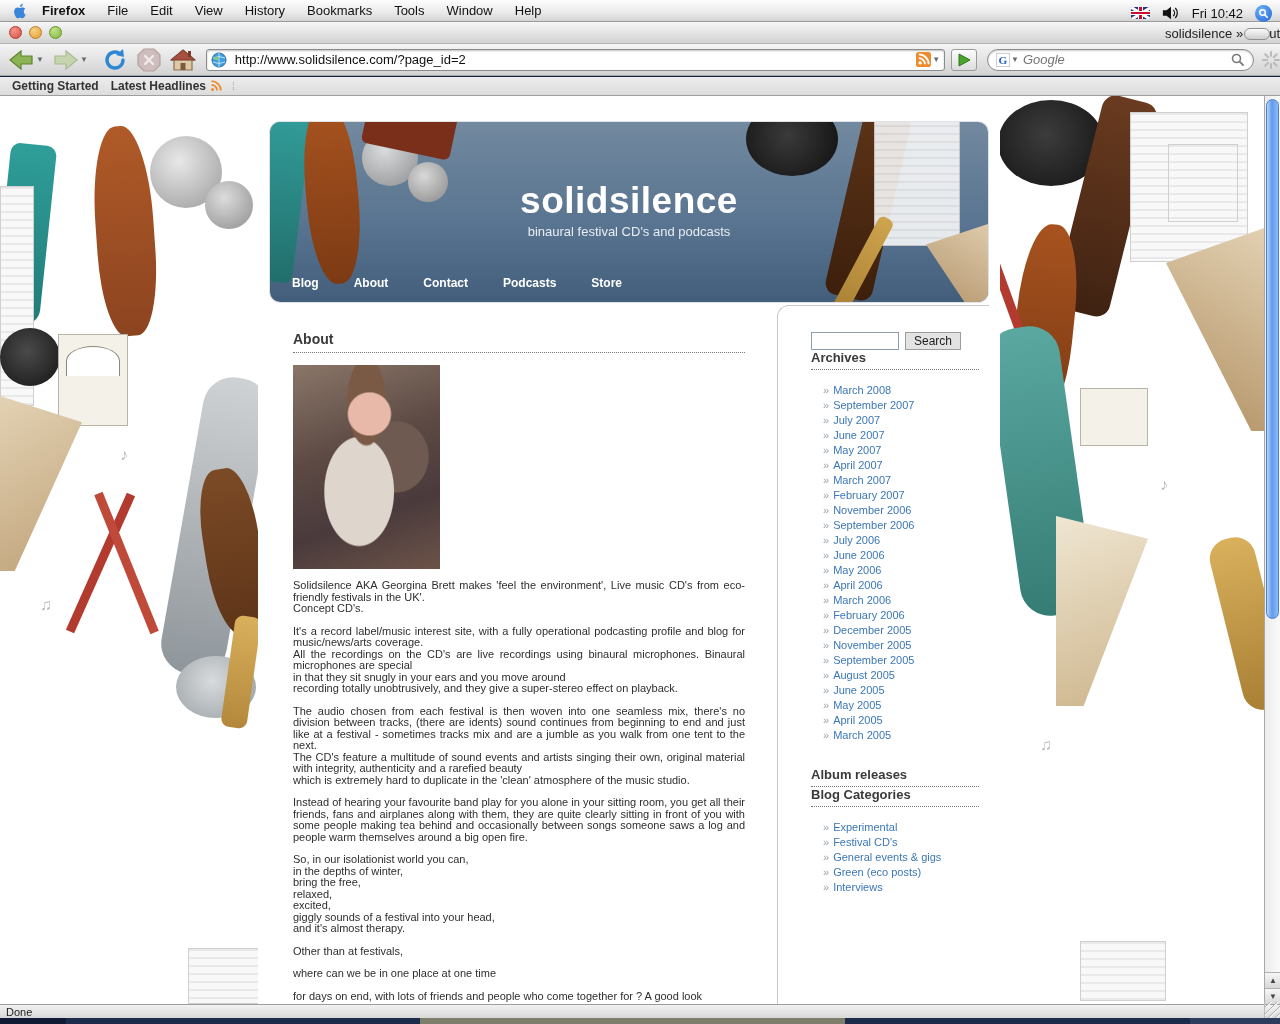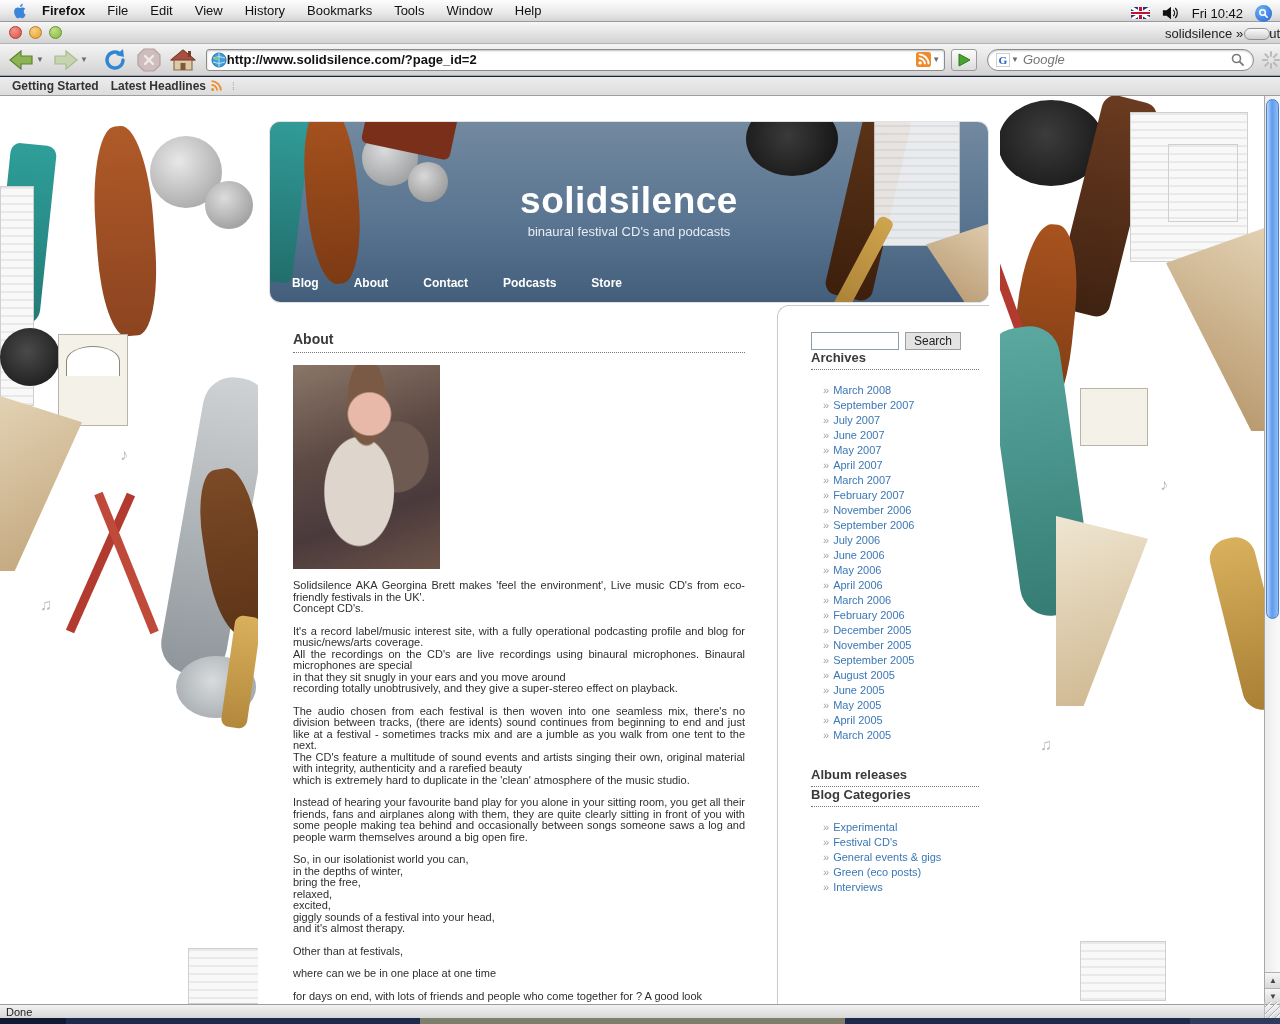--- a/index.html
+++ b/index.html
@@ -39,21 +39,21 @@
     background:linear-gradient(#fafafa,#cfcfcf); border:1px solid #909090; }
 
   
   #toolbar { position:absolute; left:0; top:44px; width:1280px; height:32px;
     background:linear-gradient(#f4f4f4,#d3d3d3); border-bottom:1px solid #a5a5a5; z-index:40;
     display:flex; align-items:center; }
   .tbtn { height:26px; display:flex; align-items:center; }
   .drop { font-size:8px; color:#6b6b6b; margin-left:1px; }
   #urlfield { position:relative; margin-left:10px; width:742px; height:22px; background:#fff;
     border:1px solid #8b8b8b; border-radius:3px; display:flex; align-items:center; padding:0 4px; box-shadow:inset 0 1px 2px rgba(0,0,0,.25); }
-  #urlfield input { flex:1; border:none; outline:none; font-size:13px; color:#111; font-family:"Liberation Sans",sans-serif; background:transparent; margin-left:0;font-weight:bold; }
+  #urlfield input { flex:1; border:none; outline:none; font-size:13px; color:#111; font-family:"Liberation Sans",sans-serif; background:transparent; margin-left:8px; }
   #go-btn { margin-left:6px; width:26px; height:22px; border:1px solid #9b9b9b; border-radius:3px;
     background:linear-gradient(#fcfcfc,#dcdcdc); display:flex; align-items:center; justify-content:center; }
   #searchfield { position:relative; margin-left:10px; width:268px; height:22px; background:#fff;
     border:1px solid #8b8b8b; border-radius:12px; display:flex; align-items:center; padding:0 8px; box-shadow:inset 0 1px 2px rgba(0,0,0,.2); }
   #searchfield input { flex:1; border:none; outline:none; font-size:13px; color:#888; background:transparent; font-family:"Liberation Sans",sans-serif; margin-left:4px;font-style:italic; }
   #throbber { margin-left:8px; }
 
   
   #bookmarksbar { position:absolute; left:0; top:77px; width:1280px; height:19px;
     background:linear-gradient(#ededed,#dcdcdc); border-bottom:1px solid #9e9e9e; z-index:40;

